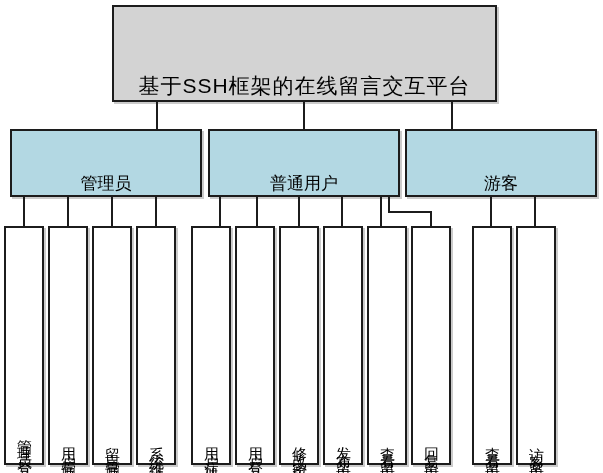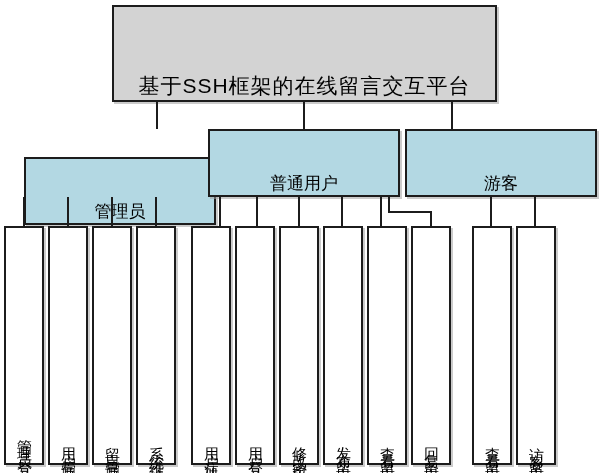--- a/index.html
+++ b/index.html
@@ -29,21 +29,21 @@
     left: 112px; top: 5px; width: 385px; height: 97px;
     background: #d3d3d3;
     font-size: 21px;
     letter-spacing: 1px;
   }
   .branch {
     top: 129px; height: 68px; width: 192px;
     background: #b3d8e3;
     font-size: 17px;
   }
-  .branch.b0 { left: 24px; margin-top: 28px; }
+  .branch.b0 { left: 10px; }
   .branch.b1 { left: 208px; }
   .branch.b2 { left: 405px; }
   .leaf {
     top: 226px; height: 239px; width: 40px;
     background: #ffffff;
   }
   .leaf .vtext {
     writing-mode: vertical-rl;
     text-orientation: upright;
     font-size: 15px;

